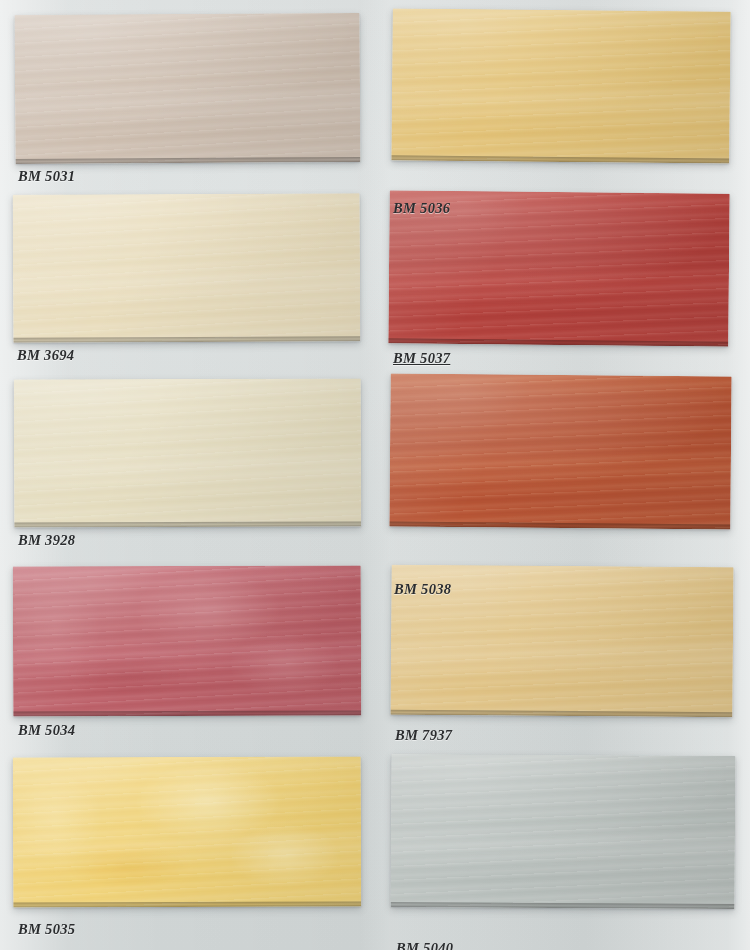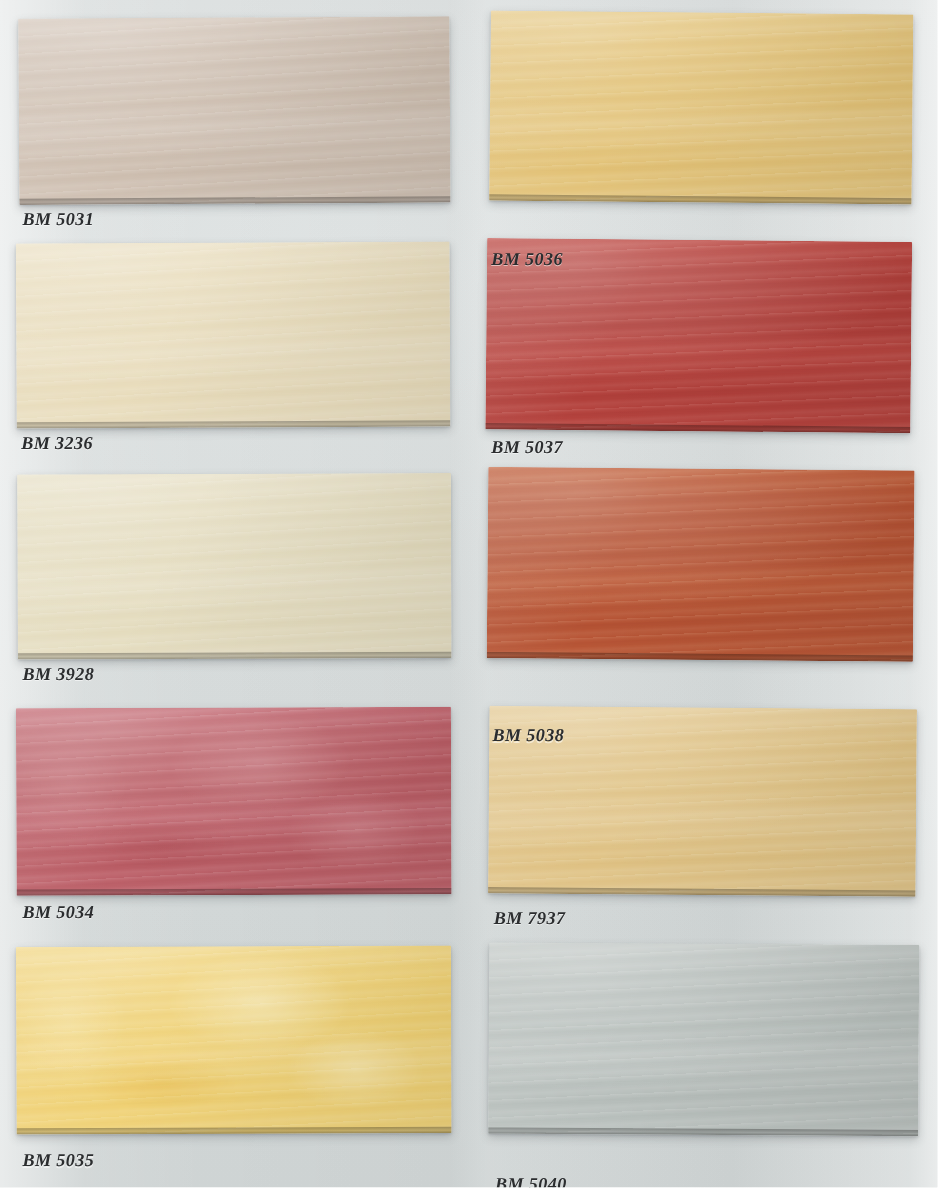--- a/index.html
+++ b/index.html
@@ -153,21 +153,21 @@
     <div class="sample-cell" style="left: 13px; top: 194px; width: 347px; height: 148px; transform: rotate(-0.25deg);">
       <div class="board">
         <div class="board-face" style="background: rgb(233, 221, 189);"></div>
         <div class="grain"></div>
         <div class="grain-2"></div>
         <div class="marble"></div>
         <div class="sheen"></div>
         <div class="board-edge"></div>
       </div>
     </div>
-    <div class="sample-label" style="left: 17px; top: 347px;">BM 3236</div>
+    <div class="sample-label" style="left: 17px; top: 347px;">BM 3694</div>
     <div class="sample-cell" style="left: 14px; top: 379px; width: 347px; height: 148px; transform: rotate(-0.2deg);">
       <div class="board">
         <div class="board-face" style="background: rgb(229, 221, 192);"></div>
         <div class="grain"></div>
         <div class="grain-2"></div>
         <div class="marble"></div>
         <div class="sheen"></div>
         <div class="board-edge"></div>
       </div>
     </div>
@@ -208,21 +208,21 @@
     <div class="sample-cell" style="left: 389px; top: 192px; width: 340px; height: 153px; transform: rotate(0.55deg);">
       <div class="board">
         <div class="board-face" style="background: rgb(178, 65, 60);"></div>
         <div class="grain"></div>
         <div class="grain-2"></div>
         <div class="marble"></div>
         <div class="sheen"></div>
         <div class="board-edge"></div>
       </div>
     </div>
-    <div class="sample-label" style="left: 393px; top: 350px;">BM 5037</div>
+    <div class="sample-label" style="left: 393px; top: 350px; text-decoration: underline;">BM 5037</div>
     <div class="sample-cell" style="left: 390px; top: 375px; width: 341px; height: 153px; transform: rotate(0.5deg);">
       <div class="board">
         <div class="board-face" style="background: rgb(182, 84, 53);"></div>
         <div class="grain"></div>
         <div class="grain-2"></div>
         <div class="marble"></div>
         <div class="sheen"></div>
         <div class="board-edge"></div>
       </div>
     </div>

